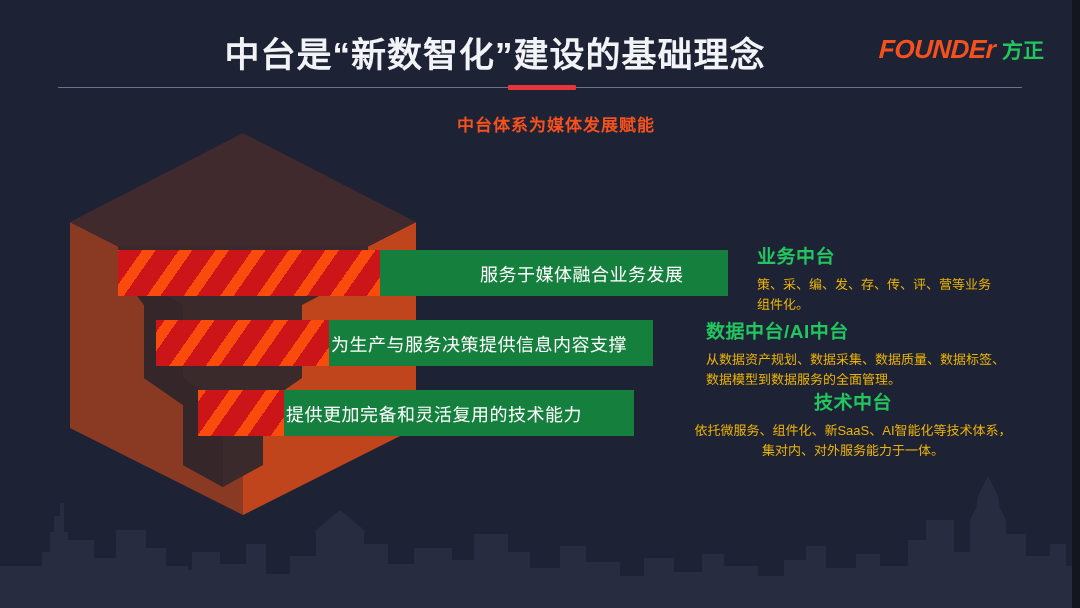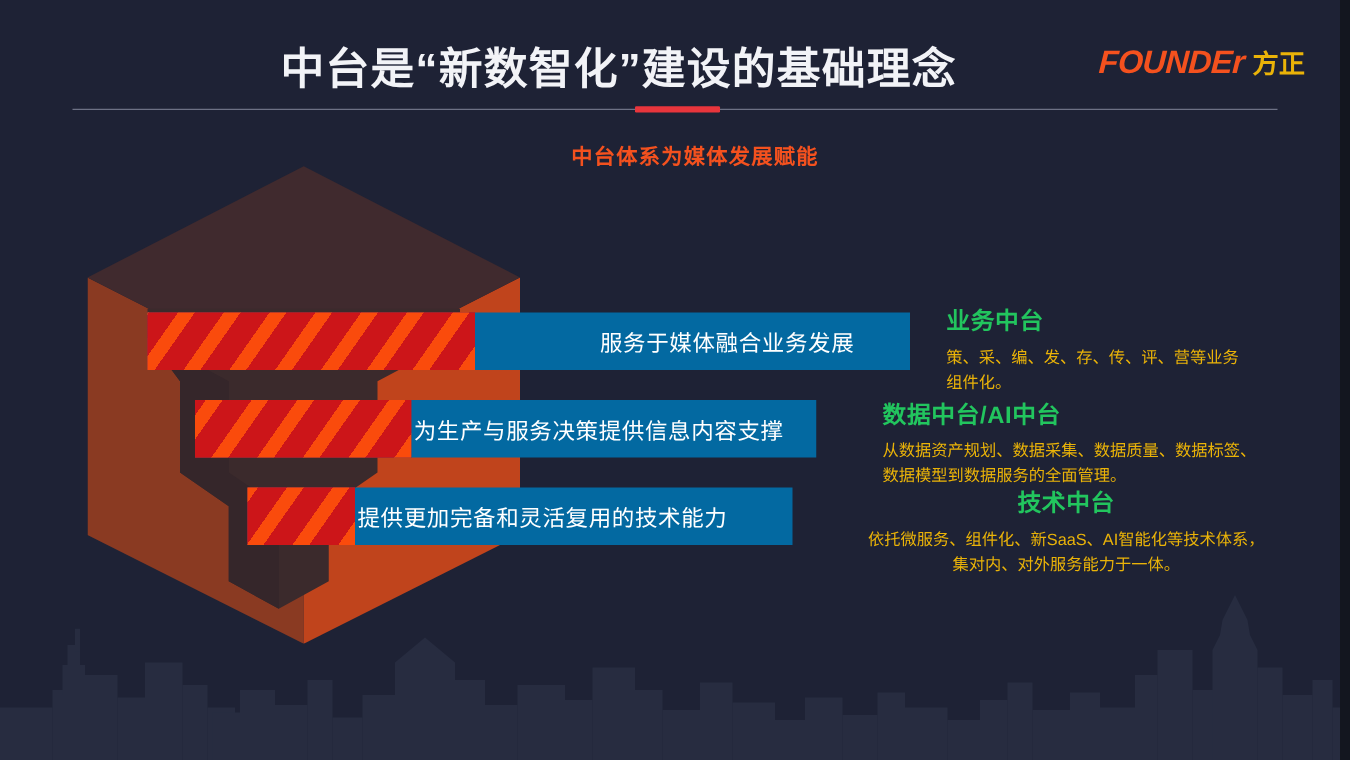--- a/index.html
+++ b/index.html
@@ -60,21 +60,21 @@
     font-size: 26px;
     font-weight: bold;
     letter-spacing: -0.5px;
     color: #f4511e;
     font-style: italic;
     transform: skewX(-3deg);
   }
   .logo-cn {
     font-size: 21px;
     font-weight: bold;
-    color: #eab308;
+    color: #22c55e;
   }
   .divider {
     position: absolute;
     left: 58px;
     top: 87px;
     width: 964px;
     height: 1px;
     background: #6d7185;
   }
   .divider-accent {
@@ -114,21 +114,21 @@
     position: absolute;
     left: 0;
     top: 0;
     width: 1080px;
     height: 608px;
     pointer-events: none;
   }
   .bar {
     position: absolute;
     height: 46px;
-    background: #0369a1;
+    background: #15803d;
     display: flex;
     align-items: center;
     pointer-events: auto;
   }
   .bar-stripes {
     position: absolute;
     left: 0;
     top: 0;
     height: 100%;
     background-color: #cc1519;

